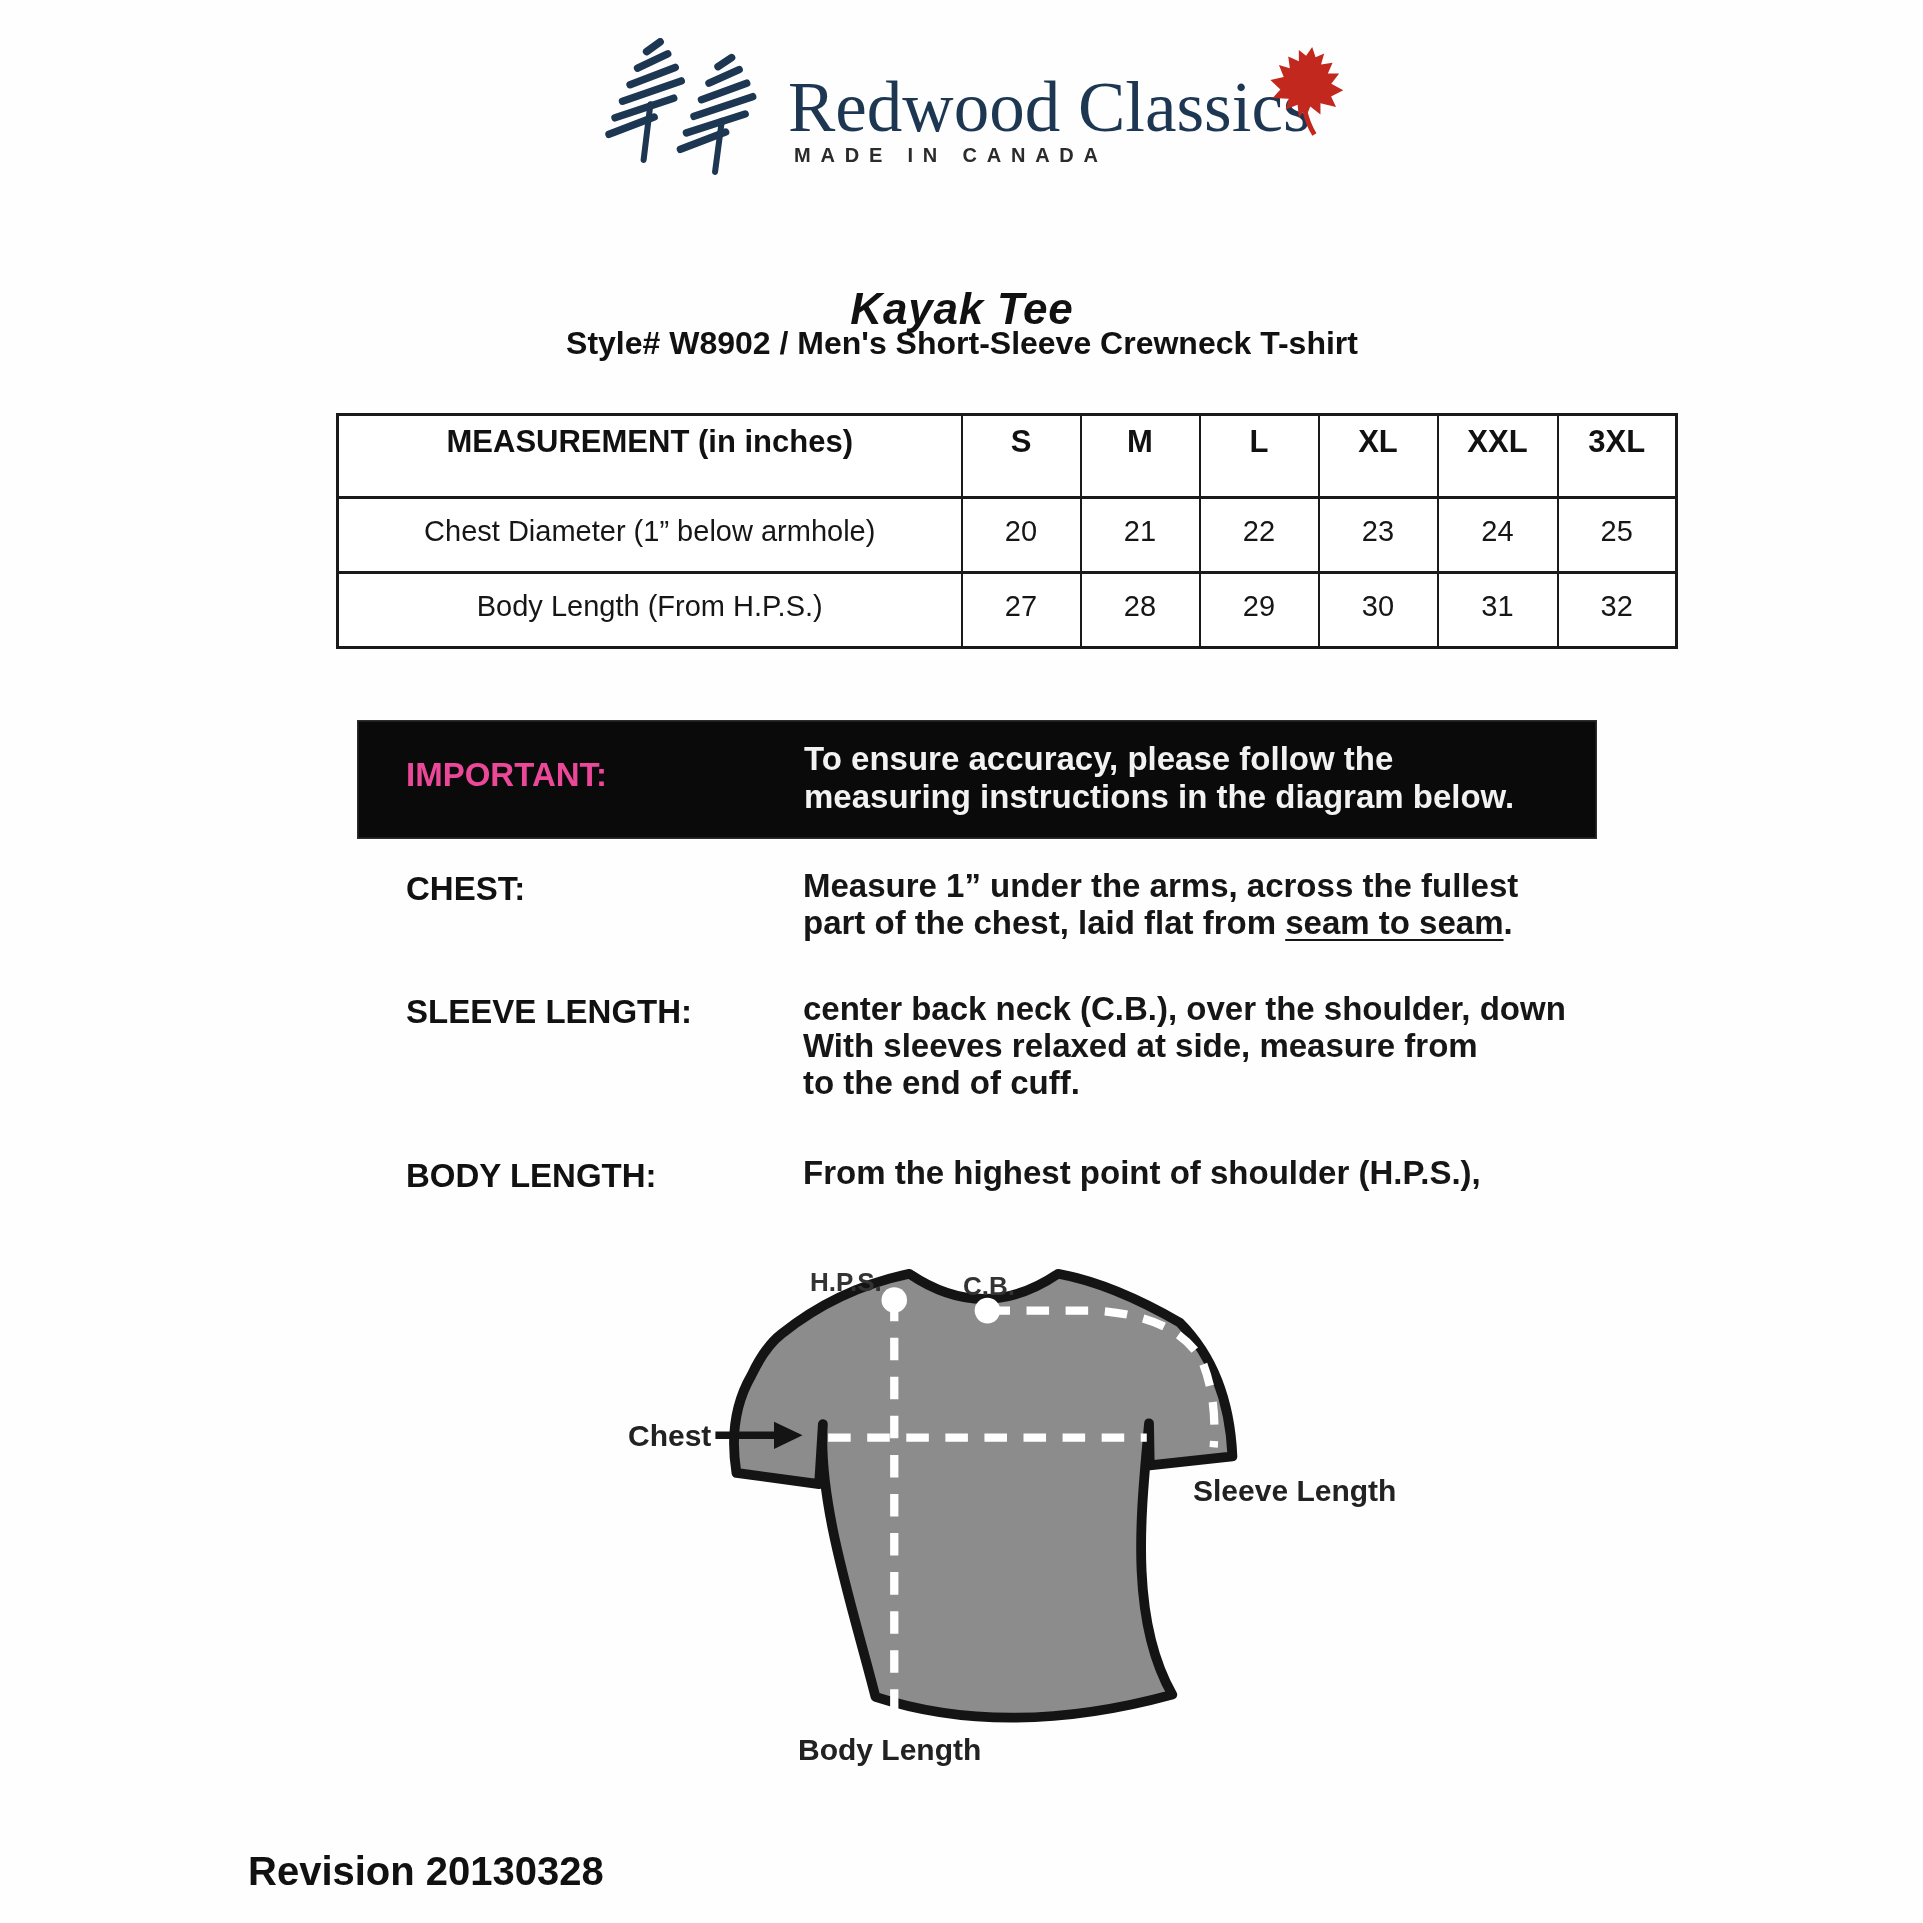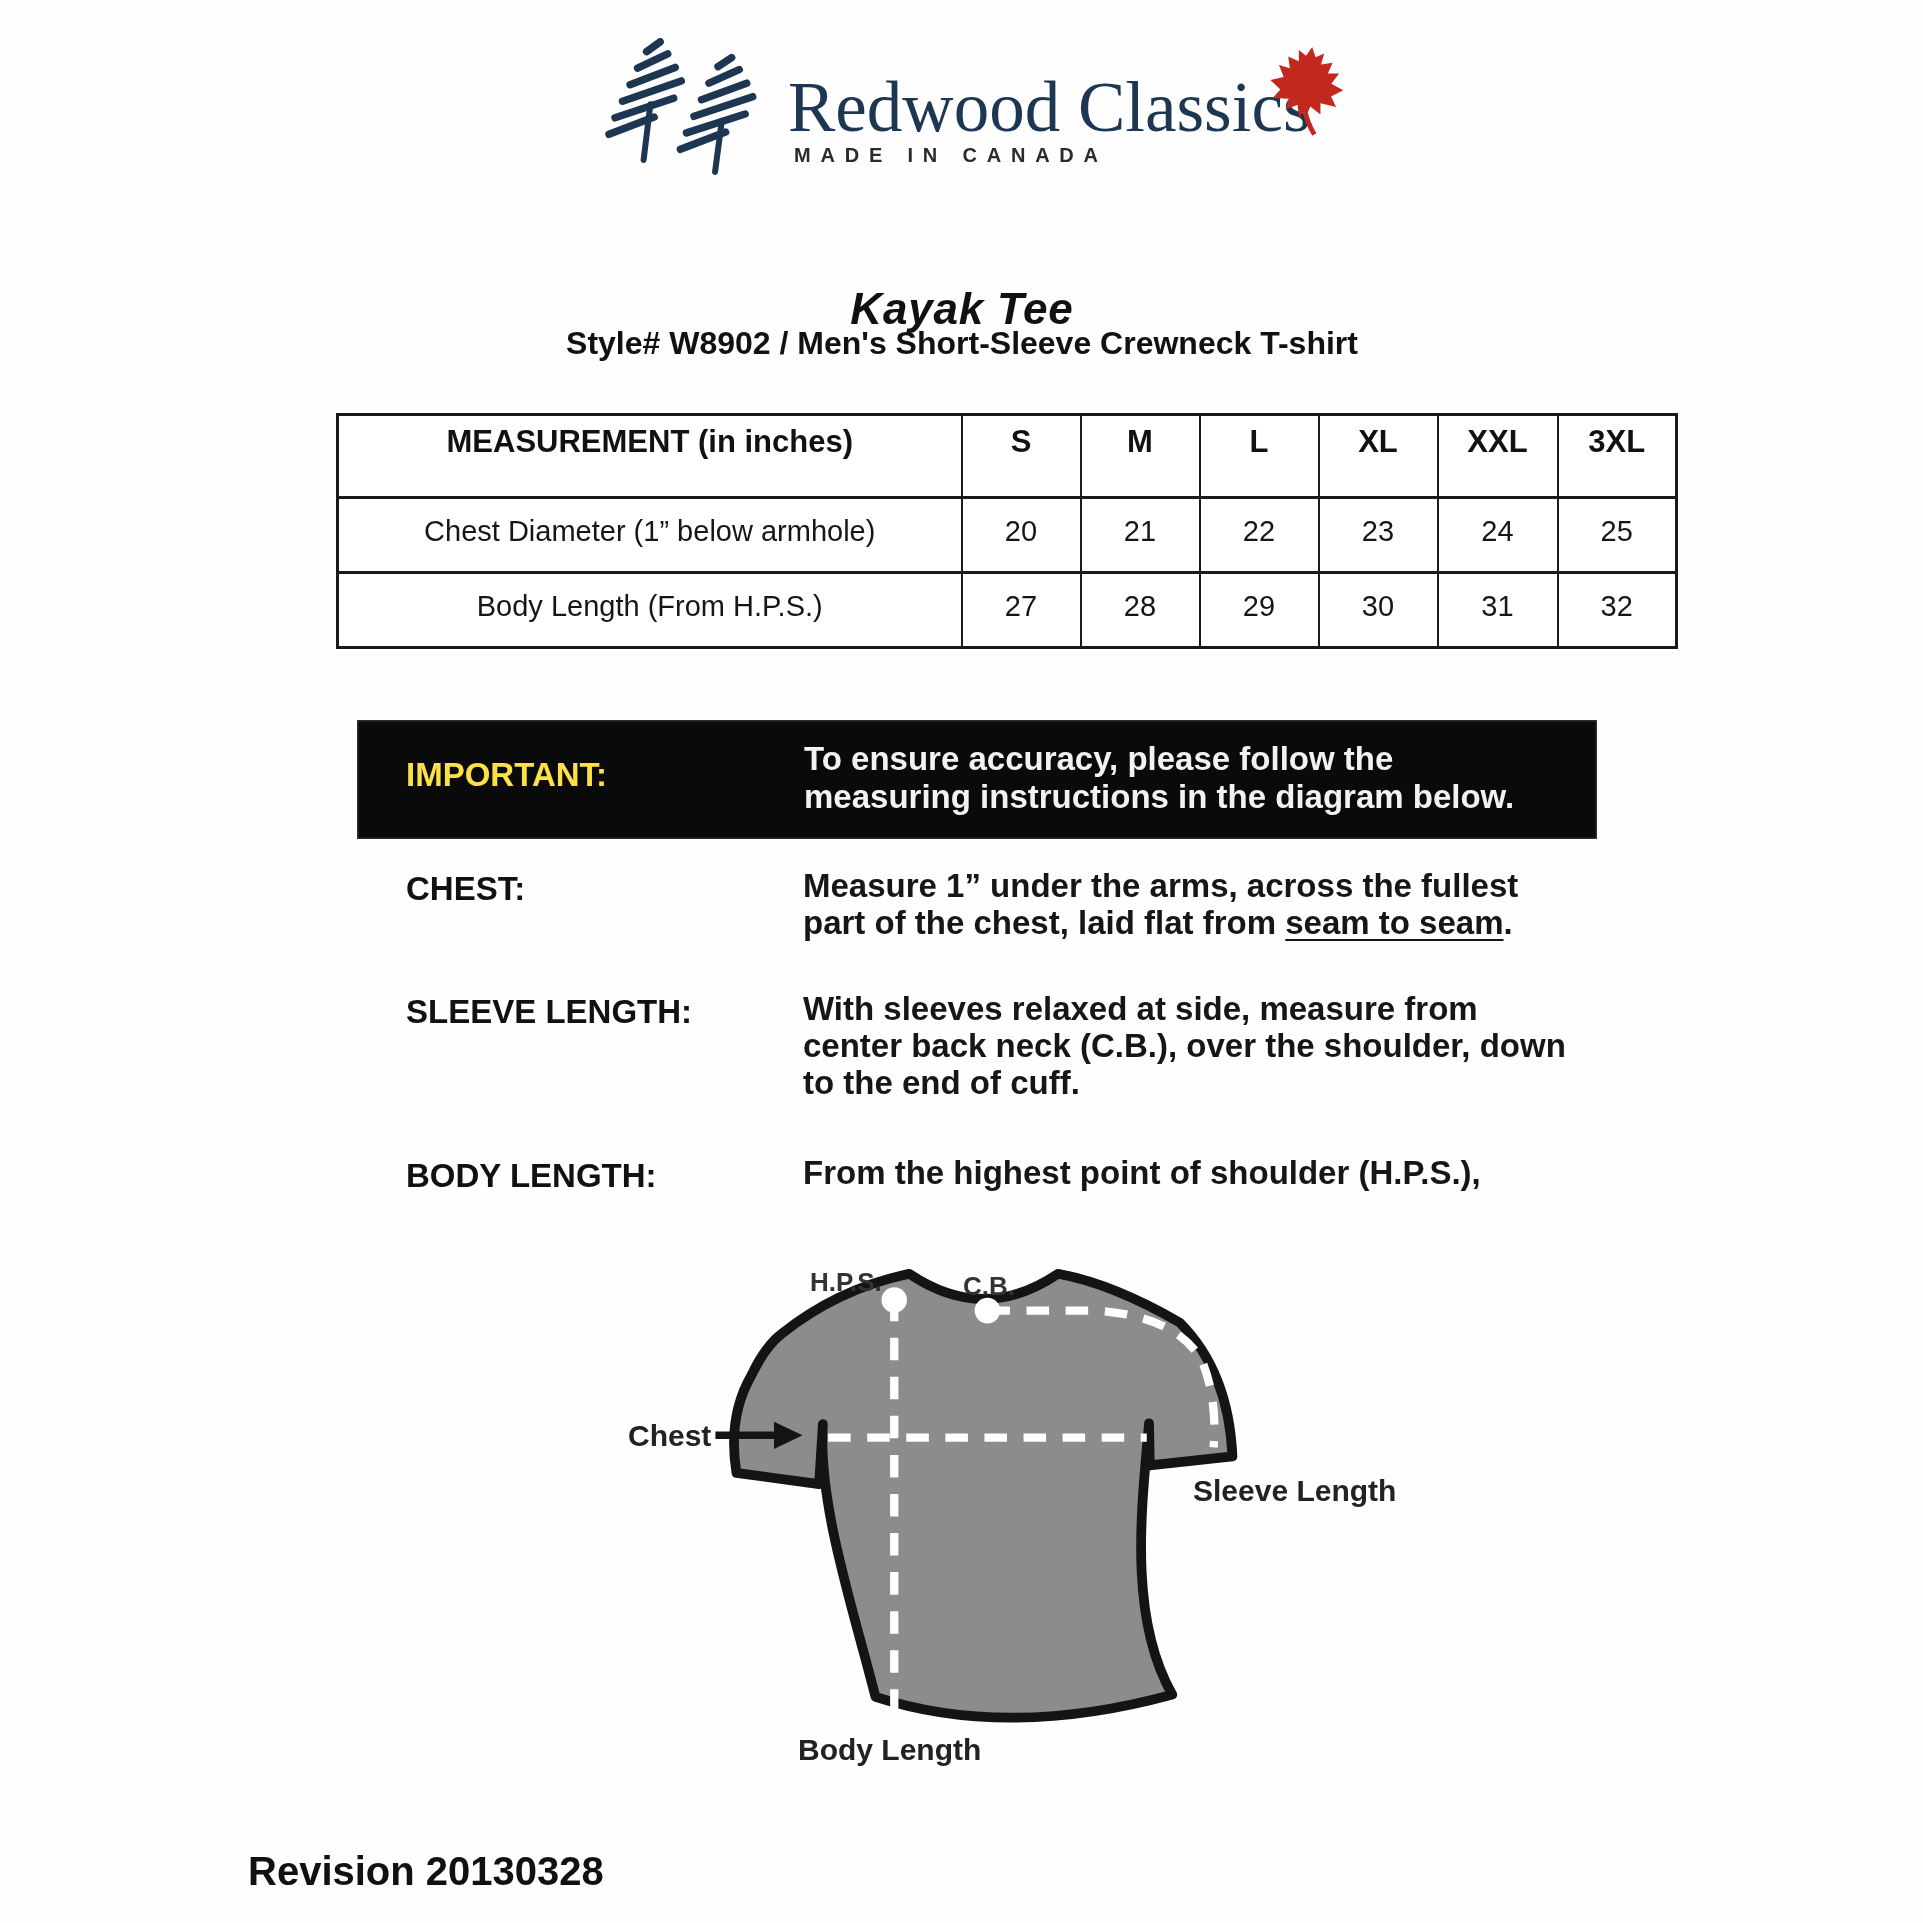--- a/index.html
+++ b/index.html
@@ -46,21 +46,21 @@
     height:66px;vertical-align:middle;font-size:29px;font-weight:400;color:#161616;
     padding-bottom:6px;
   }
 
   
   .important-banner{
     left:357px;top:720px;width:1240px;height:119px;background:#0a0a0a;
     box-shadow:0 0 0 1.5px #2e2e2e inset;
   }
   .important-label{
-    position:absolute;left:49px;top:36px;font-size:33px;font-weight:700;color:#fde047;
+    position:absolute;left:49px;top:36px;font-size:33px;font-weight:700;color:#ec4899;
   }
   .important-lines{
     position:absolute;left:447px;top:19.5px;font-size:33px;font-weight:700;color:#f2f2f2;
     line-height:38px;white-space:nowrap;
   }
 
   
   .sect-label{
     font-size:33px;font-weight:700;color:#111;white-space:nowrap;
   }
@@ -166,22 +166,22 @@
   </div>
 
   <div class="abs sect-label" style="left:406px;top:870px;">CHEST:</div>
   <div class="abs sect-lines" style="left:803px;top:867px;">
     <div>Measure 1” under the arms, across the fullest</div>
     <div><span>part of the chest, laid flat from </span><span class="u">seam to seam</span><span>.</span></div>
   </div>
 
   <div class="abs sect-label" style="left:406px;top:993px;">SLEEVE LENGTH:</div>
   <div class="abs sect-lines" style="left:803px;top:990px;">
+    <div>center back neck (C.B.), over the shoulder, down</div>
     <div>With sleeves relaxed at side, measure from</div>
-    <div>center back neck (C.B.), over the shoulder, down</div>
     <div>to the end of cuff.</div>
   </div>
 
   <div class="abs sect-label" style="left:406px;top:1157px;">BODY LENGTH:</div>
   <div class="abs sect-lines" style="left:803px;top:1154px;">
     <div>From the highest point of shoulder (H.P.S.),</div>
   </div>
 
   <div class="abs" style="left:616px;top:1255px;width:797px;height:511px;">
     <svg width="797" height="511" viewBox="0 0 1060 680">

